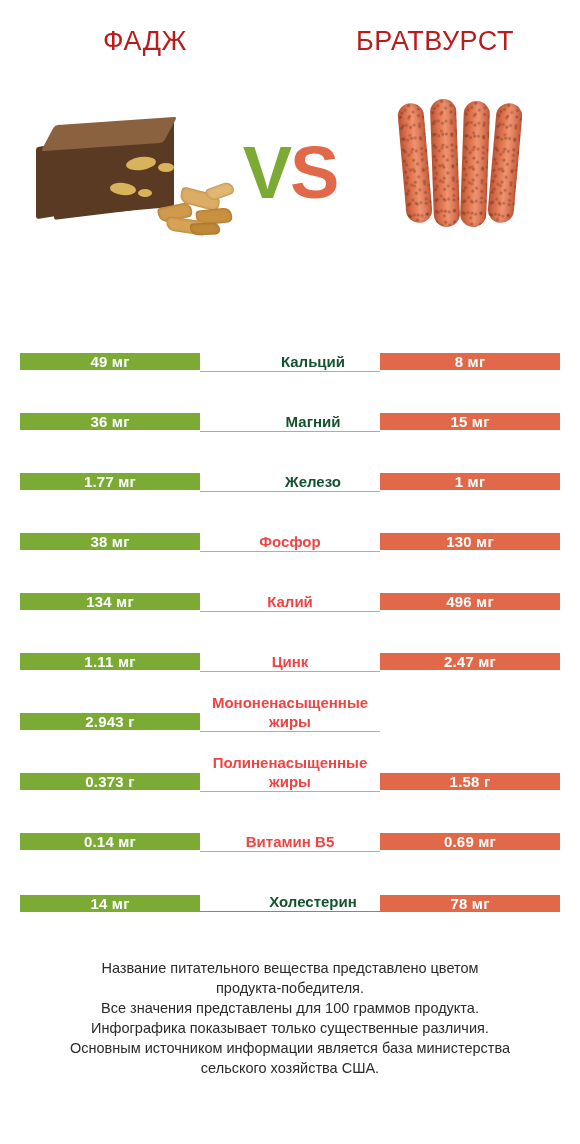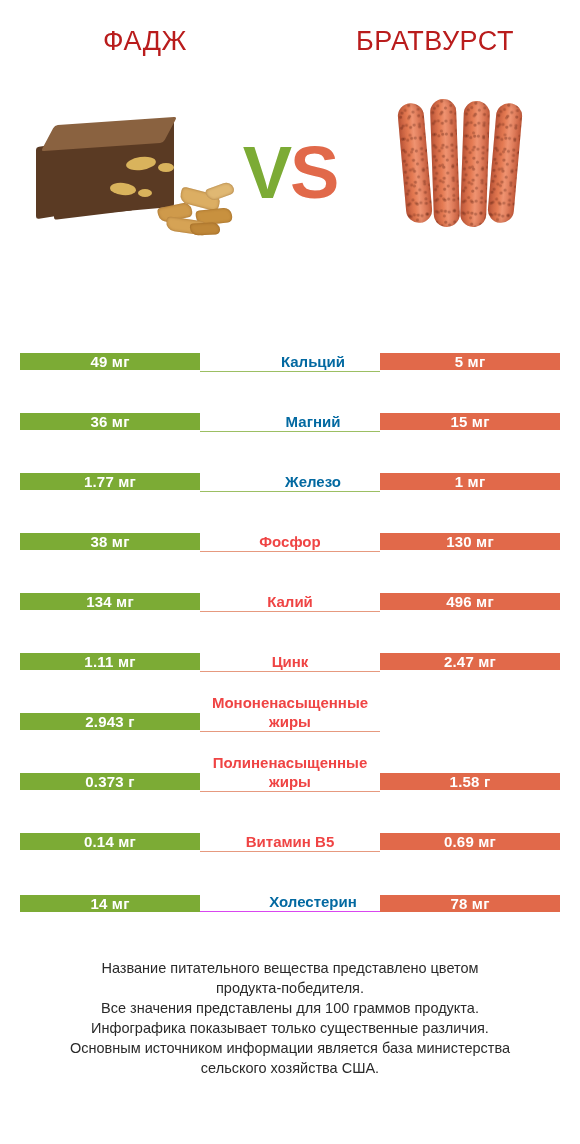--- a/index.html
+++ b/index.html
@@ -137,21 +137,21 @@
     overflow:visible;
     position:relative;
     z-index:1;
   }
   .cell-mid span {
     display:block;
     white-space:nowrap;
     position:relative;
   }
   .cell-mid.wrap span { white-space:normal; width:200px; }
-  .row.green .cell-mid { color:#0369a1; border-bottom:1px solid #9cbf63;padding-left:46px; }
+  .row.green .cell-mid { color:#14532d; border-bottom:1px solid #9cbf63;padding-left:46px; }
   .row.orange .cell-mid { color:#ef4444; border-bottom:1px solid #e6997f; }
   .row:last-child .cell-mid { border-bottom:1px solid #d946ef; }
 
   .row .cell-left, .row .cell-right { position:relative; z-index:2; }
 
   
   .footer {
     position:absolute; left:0; top:958px; width:580px;
     text-align:center;
     font-size:14.5px;
@@ -208,21 +208,21 @@
     </div>
   </div>
 
   <div class="table">
 
     <div class="row green">
       <div class="cell-left">49 мг</div>
       <div class="cell-mid">
           <span>Кальций</span>
         </div>
-      <div class="cell-right">5 мг</div>
+      <div class="cell-right">8 мг</div>
     </div>
 
     <div class="row green">
       <div class="cell-left">36 мг</div>
       <div class="cell-mid">
           <span>Магний</span>
         </div>
       <div class="cell-right">15 мг</div>
     </div>
 

